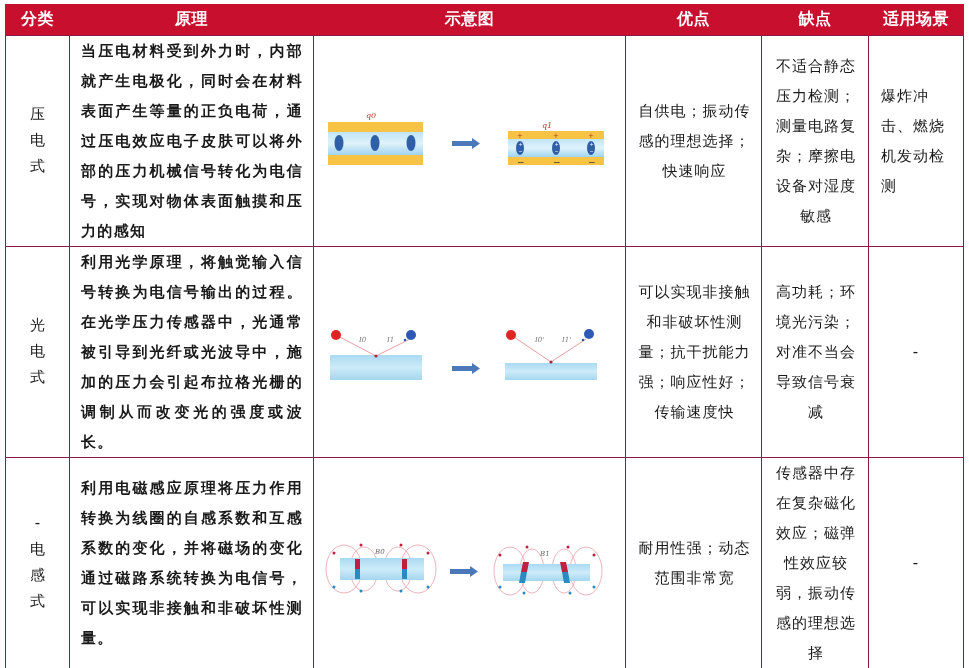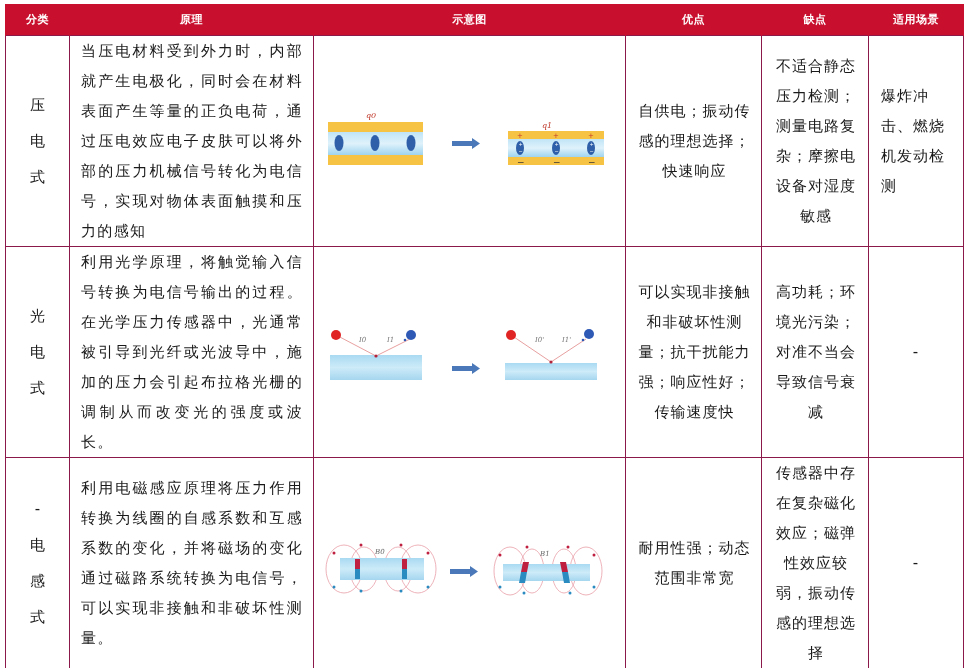--- a/index.html
+++ b/index.html
@@ -29,21 +29,21 @@
     table.cmp col.c2 { width: 244px; }
     table.cmp col.c3 { width: 312px; }
     table.cmp col.c4 { width: 136px; }
     table.cmp col.c5 { width: 107px; }
     table.cmp col.c6 { width: 95px; }
 
     table.cmp th {
       background: #c8102e;
       color: #ffffff;
       font-weight: bold;
-      font-size: 11px;
+      font-size: 16px;
       height: 31px;
       padding: 0;
       text-align: center;
       border-left: 1px solid #c8102e;
       border-right: 1px solid #c8102e;
       letter-spacing: 0.5px;
     }
     table.cmp td {
       border: 1.5px solid #8b1a4a;
       vertical-align: middle;
@@ -54,28 +54,29 @@
     tr.row1 td { height: 206px; }
     tr.row2 td { height: 208px; }
     tr.row3 td { height: 207px; }
 
     td.cat {
       text-align: center;
     }
     .cat-text {
       display: inline-block;
       width: 18px;
-      line-height: 36px;
+      line-height: 26px;
       word-break: break-all;
       text-align: center;
     }
     td.principle {
       padding: 0 10px 0 11px !important;
       text-align: justify;
       letter-spacing: 1.35px;
+      font-weight: bold;
     }
     td.adv, td.dis {
       padding: 0 8px 0 10px !important;
       letter-spacing: 1px;
       text-align: center;
     }
     td.scene {
       padding: 0 10px 0 12px !important;
       letter-spacing: 1px;
       margin-left: 44px;

